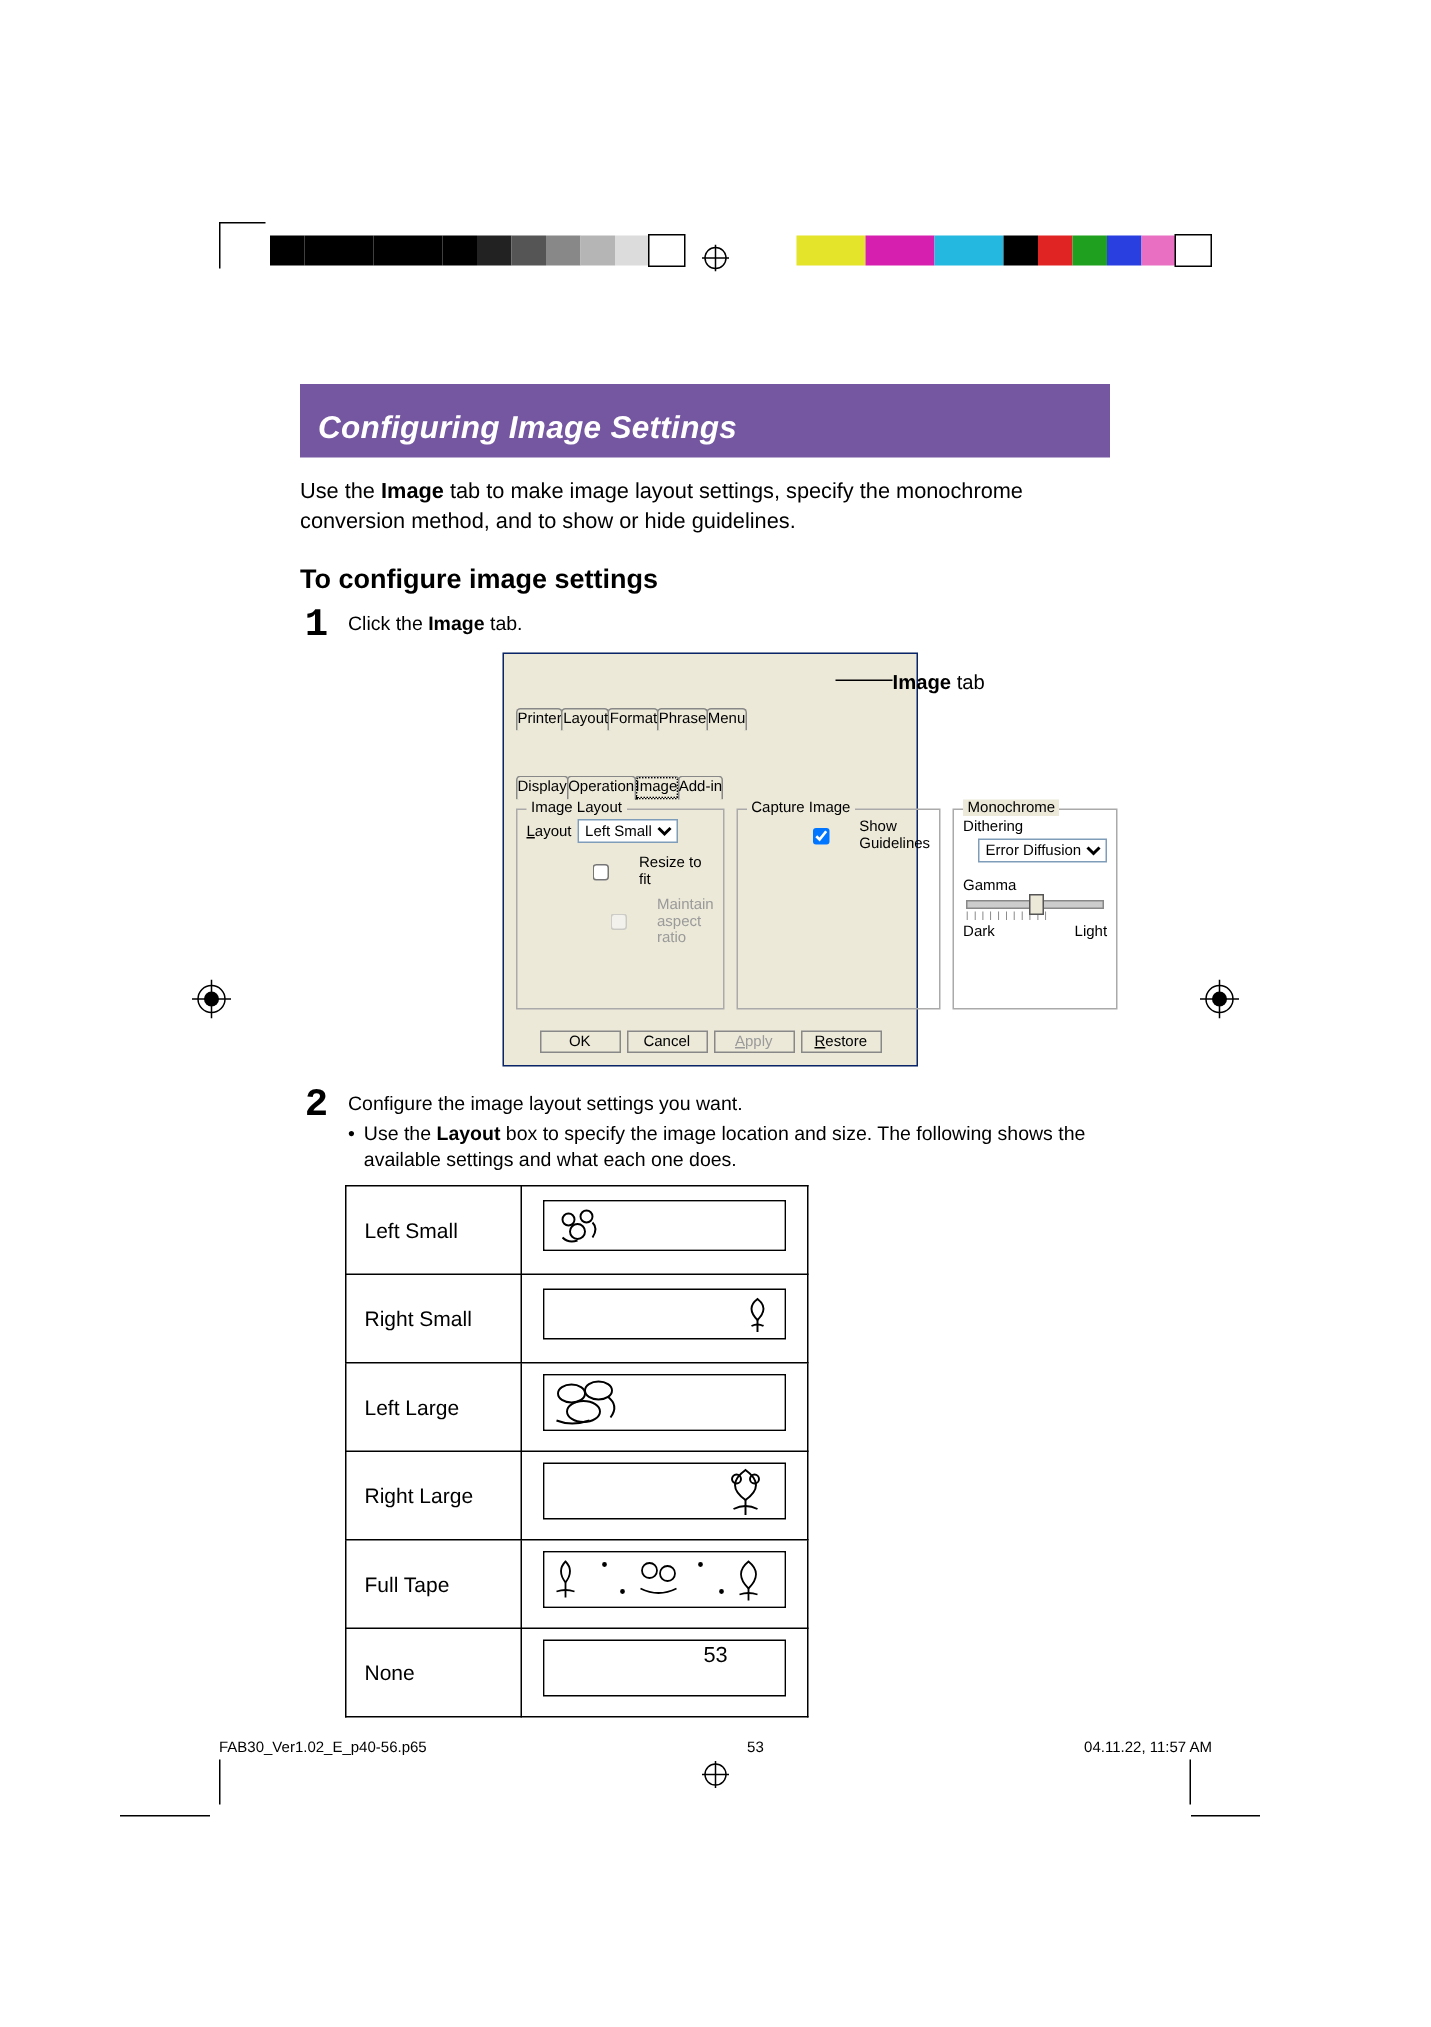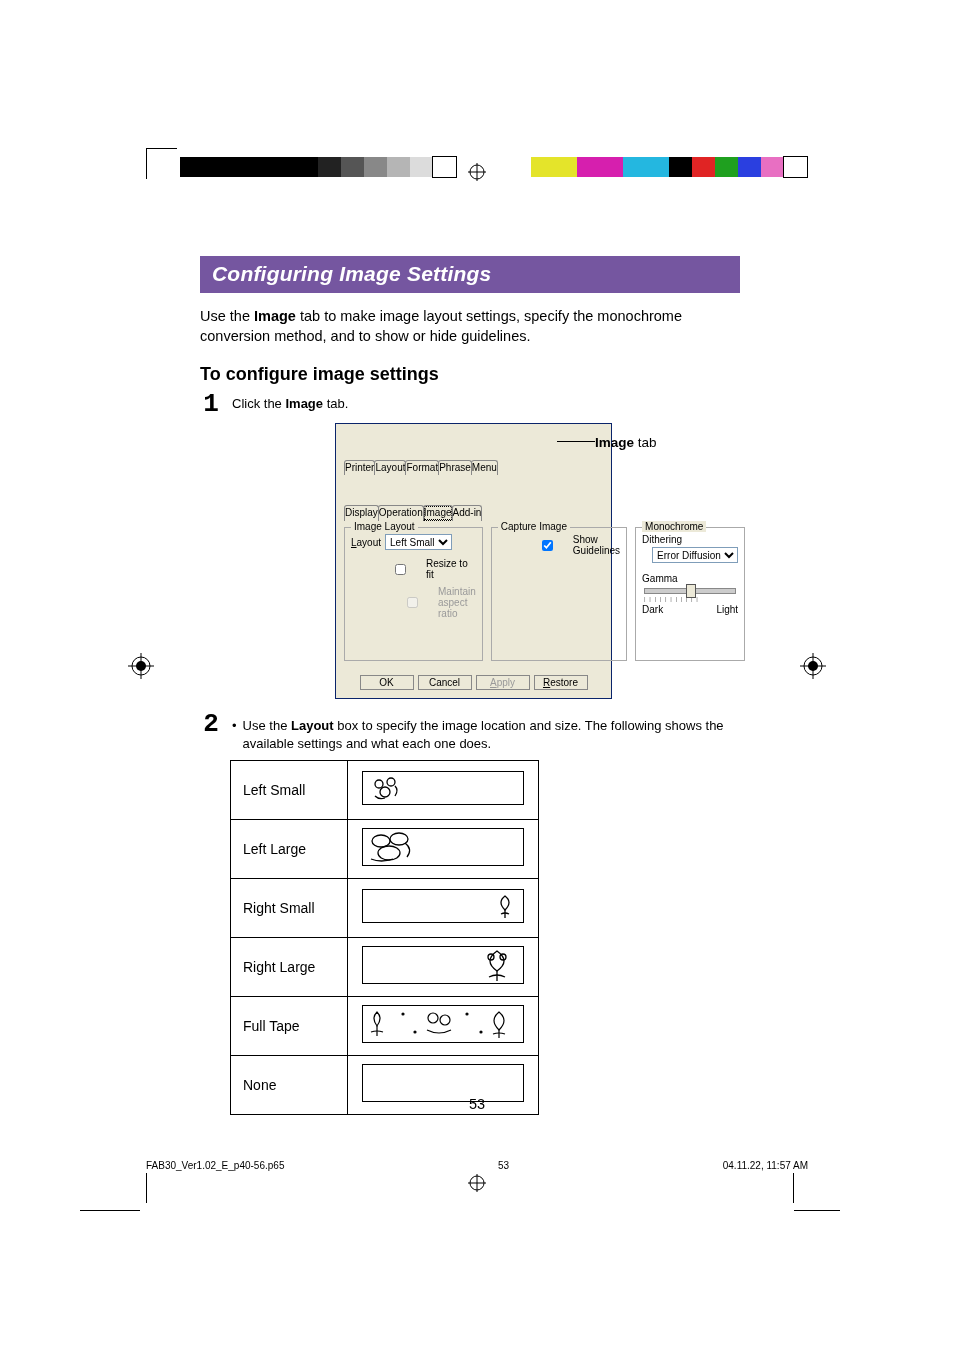--- a/index.html
+++ b/index.html
@@ -55,21 +55,21 @@
     top: 256px;
     width: 540px;
   }
 
   .section-heading {
     background: #7556a0;
     color: #fff;
     font-size: 21px;
     font-weight: bold;
     font-style: italic;
-    padding: 6px 12px 7px;
+    padding: 18px 12px 7px;
     margin-bottom: 14px;
     font-family: Arial, Helvetica, sans-serif;
     letter-spacing: 0.2px;
   }
   .intro {
     font-size: 14.5px;
     line-height: 1.35;
     margin-bottom: 18px;
   }
   .intro b { font-weight: bold; }
@@ -439,20 +439,21 @@
         <button>Cancel</button>
         <button class="disabled"><span style="text-decoration:underline">A</span>pply</button>
         <button><span style="text-decoration:underline">R</span>estore</button>
       </div>
     </div>
   </div>
 
   <div class="step">
     <div class="num">2</div>
     <div class="body">
+      <div>Configure the image layout settings you want.</div>
       <div class="bullet">
         <span class="dot">•</span>
         <span>
           <span>Use the </span><b>Layout</b><span> box to specify the image location and size. The following shows the available settings and what each one does.</span>
         </span>
       </div>
     </div>
   </div>
 
   <table class="opt-table">
@@ -466,43 +467,43 @@
                   <circle cx="8" cy="8" r="4"></circle>
                   <circle cx="20" cy="6" r="4"></circle>
                   <circle cx="14" cy="16" r="5"></circle>
                   <path d="M4 20 Q8 24 14 22"></path>
                   <path d="M24 10 Q28 14 24 20"></path>
                 </g>
               </svg></span>
       </td>
     </tr>
     <tr>
+      <td class="name">Right Small</td>
+      <td class="pic">
+        <span class="tape"><svg width="160" height="32">
+                <rect x="0" y="0" width="160" height="32" fill="#fff"></rect>
+                <g transform="translate(132,4)" stroke="#000" fill="none" stroke-width="1.3">
+                  <path d="M10 2 Q18 8 10 16 Q2 8 10 2 Z"></path>
+                  <line x1="10" y1="16" x2="10" y2="24"></line>
+                  <path d="M6 20 Q10 18 14 20"></path>
+                </g>
+              </svg></span>
+      </td>
+    </tr>
+    <tr>
       <td class="name">Left Large</td>
       <td class="pic">
         <span class="tape"><svg width="160" height="36">
                 <rect x="0" y="0" width="160" height="36" fill="#fff"></rect>
                 <g transform="translate(6,2)" stroke="#000" fill="none" stroke-width="1.3">
                   <ellipse cx="12" cy="10" rx="9" ry="6"></ellipse>
                   <ellipse cx="30" cy="8" rx="9" ry="6"></ellipse>
                   <ellipse cx="20" cy="22" rx="11" ry="7"></ellipse>
                   <path d="M2 28 Q12 32 24 28"></path>
                   <path d="M36 12 Q44 18 38 26"></path>
-                </g>
-              </svg></span>
-      </td>
-    </tr>
-    <tr>
-      <td class="name">Right Small</td>
-      <td class="pic">
-        <span class="tape"><svg width="160" height="32">
-                <rect x="0" y="0" width="160" height="32" fill="#fff"></rect>
-                <g transform="translate(132,4)" stroke="#000" fill="none" stroke-width="1.3">
-                  <path d="M10 2 Q18 8 10 16 Q2 8 10 2 Z"></path>
-                  <line x1="10" y1="16" x2="10" y2="24"></line>
-                  <path d="M6 20 Q10 18 14 20"></path>
                 </g>
               </svg></span>
       </td>
     </tr>
     <tr>
       <td class="name">Right Large</td>
       <td class="pic">
         <span class="tape"><svg width="160" height="36">
                 <rect x="0" y="0" width="160" height="36" fill="#fff"></rect>
                 <g transform="translate(118,2)" stroke="#000" fill="none" stroke-width="1.3">

